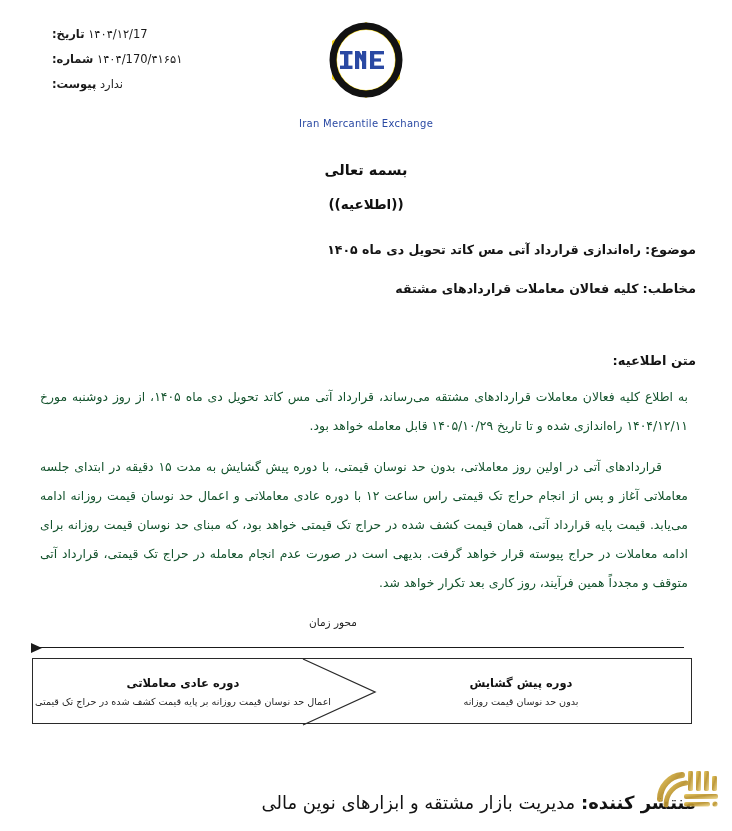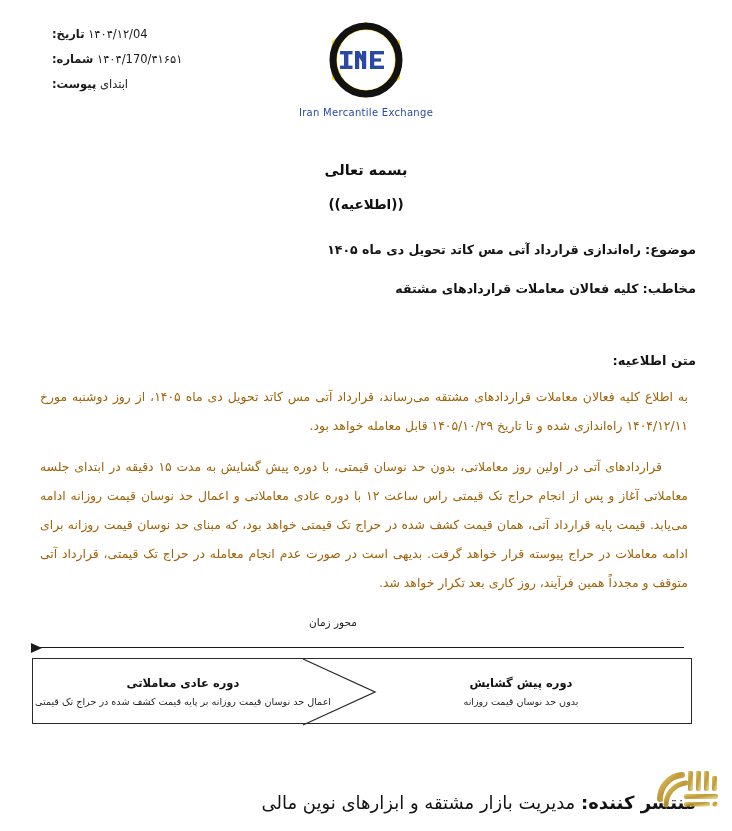--- a/index.html
+++ b/index.html
@@ -72,21 +72,21 @@
     letter-spacing: -.2px;
     line-height: 16px;
   }
   .logo-en {
     font-size: 10px;
     font-weight: 400;
     color: #2a49a3;
     direction: ltr;
     letter-spacing: .3px;
     line-height: 14px;
-    margin-top: 6px;
+    margin-top: 17px;
   }
 
   
   .title-basmala {
     position: absolute;
     top: 162px;
     left: 0;
     right: 0;
     text-align: center;
     font-size: 14.5px;
@@ -132,21 +132,21 @@
     font-weight: 700;
   }
   .body-para {
     position: absolute;
     right: 44px;
     left: 40px;
     font-size: 12.4px;
     line-height: 29px;
     text-align: justify;
     text-justify: inter-word;
-    color: #a16207;
+    color: #14532d;
   }
   .body-para.p1 { top: 382px; }
   .body-para.p2 { top: 452px; }
   .indent { display: inline-block; width: 26px; }
 
   
   .timeline {
     position: absolute;
     top: 616px;
     right: 16px;
@@ -273,29 +273,29 @@
   }
   .watermark svg { display: block; }
 </style>
 </head>
 <body>
 
 <div class="page">
 
   <div class="meta-block">
     <div class="meta-row">
-      <span class="meta-value">۱۴۰۴/۱۲/04</span>
+      <span class="meta-value">۱۴۰۴/۱۲/17</span>
       <span class="meta-label">تاریخ:</span>
     </div>
     <div class="meta-row">
       <span class="meta-value">۱۴۰۴/170/۴۱۶۵۱</span>
       <span class="meta-label">شماره:</span>
     </div>
     <div class="meta-row">
-      <span class="meta-value">ابتدای</span>
+      <span class="meta-value">ندارد</span>
       <span class="meta-label">پیوست:</span>
     </div>
   </div>
 
   <div class="logo-wrap">
     <div class="logo-mark">
       <svg width="84" height="80" viewBox="0 0 84 80" xmlns="http://www.w3.org/2000/svg">
 
         <polygon points="42,2 76,21 76,59 42,78 8,59 8,21" fill="#f2d41a"></polygon>
 

